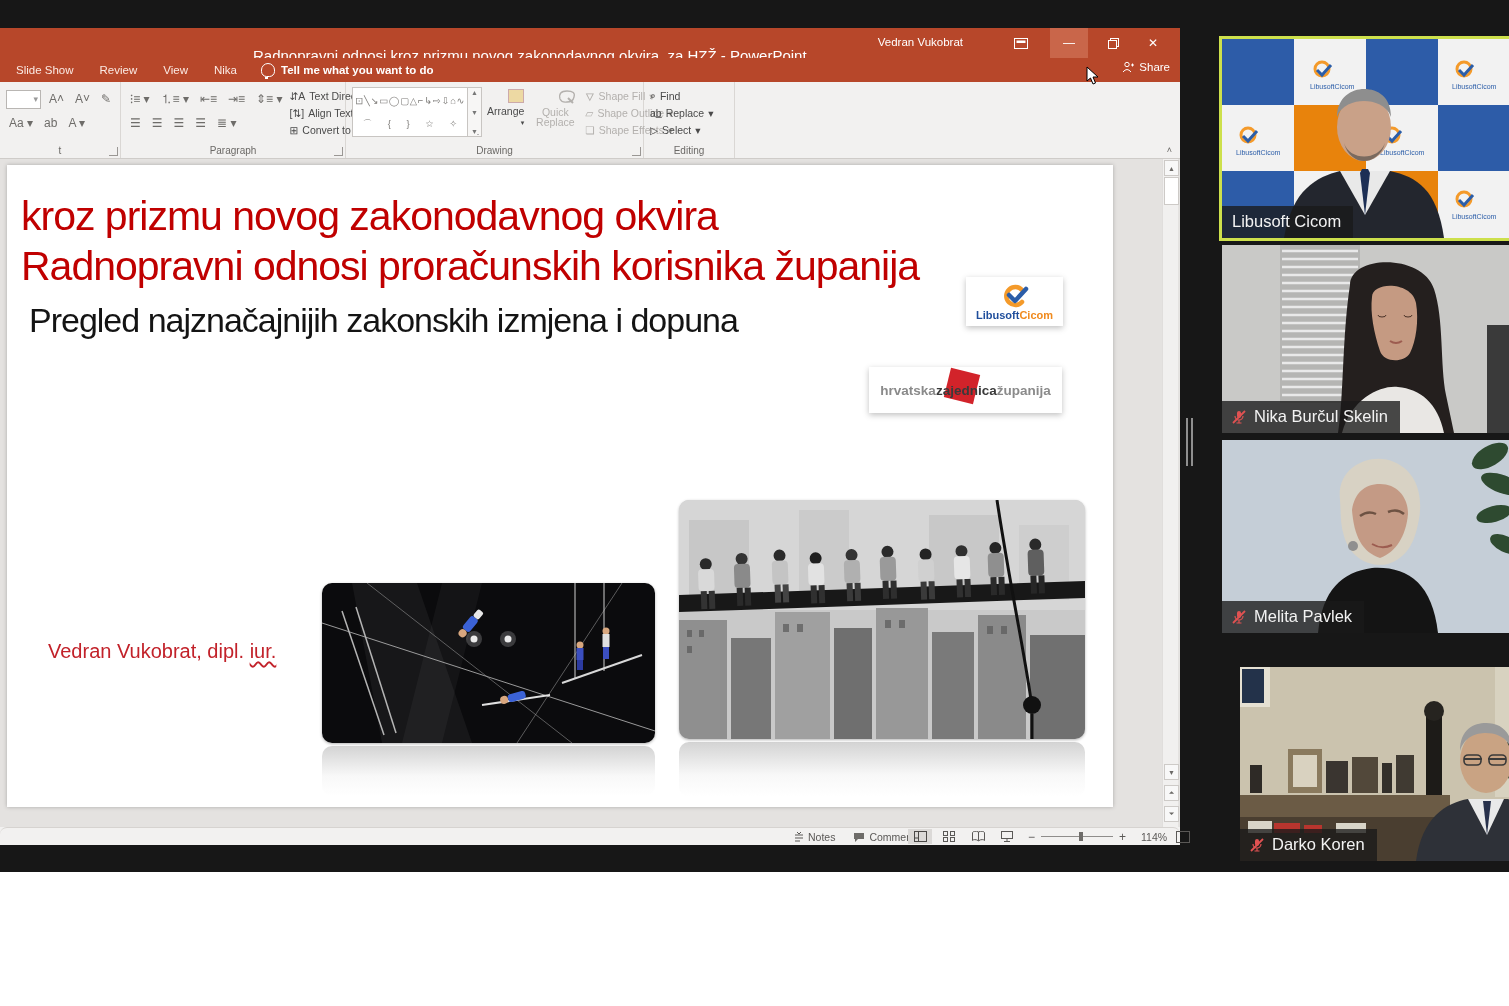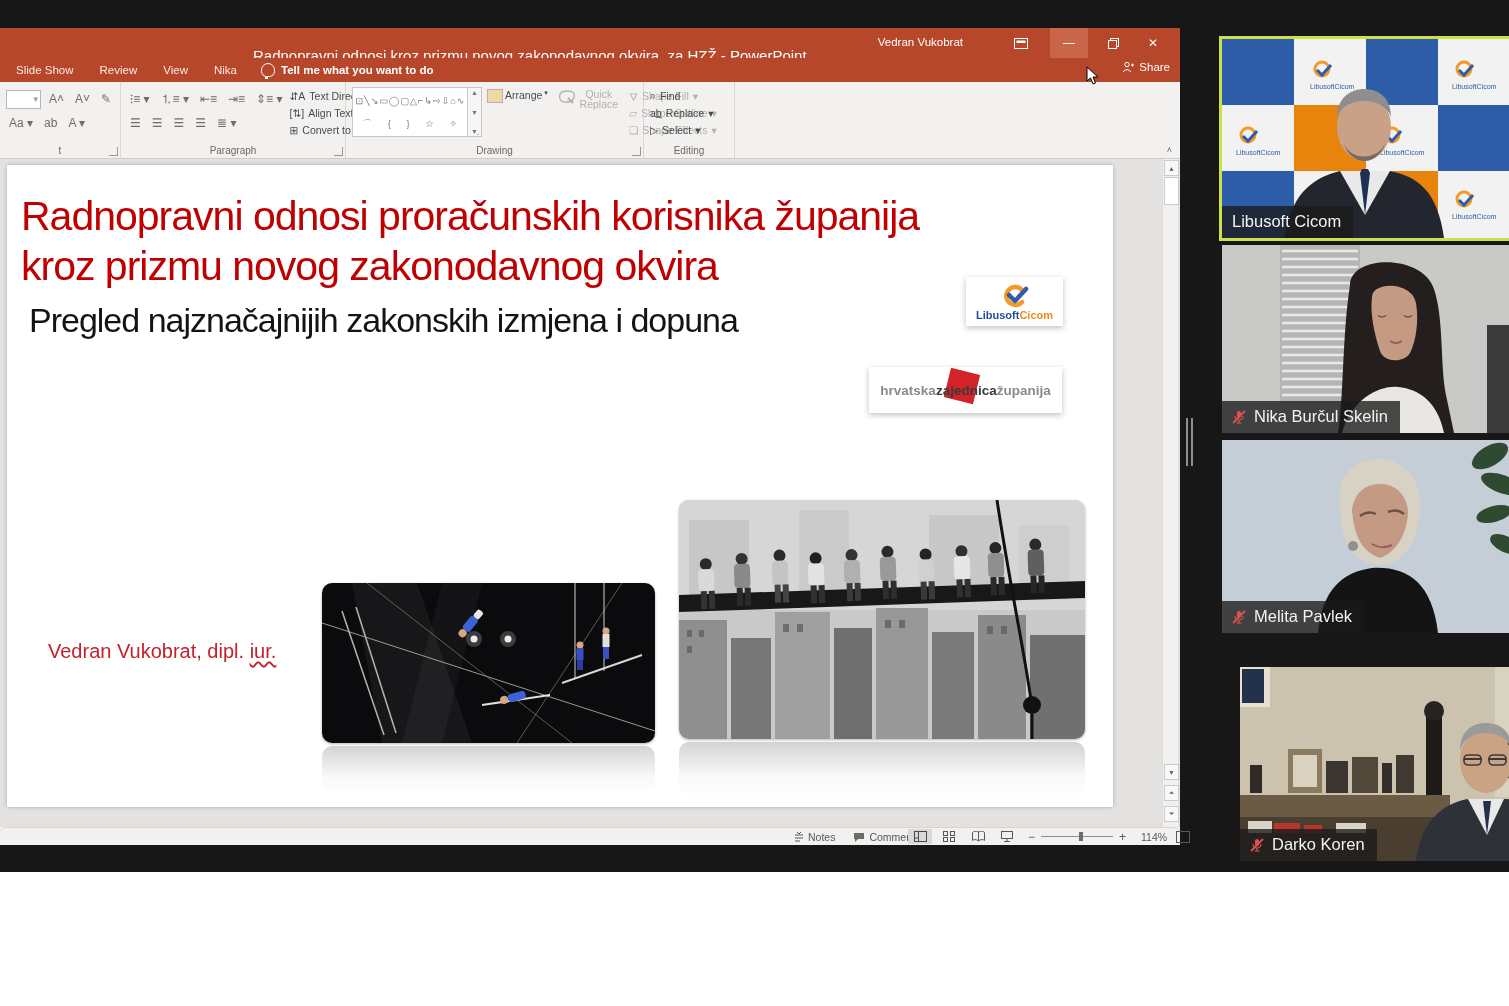--- a/index.html
+++ b/index.html
@@ -24,21 +24,21 @@
   .share{position:absolute;right:10px;top:3px;display:flex;align-items:center;gap:5px;font-size:11.5px;color:#fff;}
 
   
   .ribbon{height:76px;background:#F2F1F0;border-bottom:1px solid #CFCCC9;display:flex;flex:none;position:relative;}
   .rgroup{position:relative;border-right:1px solid #DAD7D4;padding:5px 6px 16px 6px;}
   .rgroup .glabel{position:absolute;bottom:2px;left:0;right:0;text-align:center;font-size:10px;color:#6b6966;}
   .launcher{position:absolute;right:2px;bottom:2px;width:8px;height:8px;border-right:1.5px solid #9a9794;border-bottom:1.5px solid #9a9794;}
   .rrow{display:flex;align-items:center;gap:5px;height:24px;}
   .ricon{color:#6e6c69;font-size:12px;line-height:1;padding:2px 3px;white-space:nowrap;}
   .combo{width:36px;height:17px;background:#fff;border:1px solid #B9B6B3;font-size:9px;color:#999;display:flex;align-items:center;justify-content:flex-end;padding-right:2px;}
-  .bigbtn{display:flex;flex-direction:row;align-items:flex-start;justify-content:flex-start;font-size:10.5px;color:#4a4a4a;padding:2px 5px;gap:2px;}
+  .bigbtn{display:flex;flex-direction:column;align-items:flex-end;justify-content:flex-start;font-size:10.5px;color:#4a4a4a;padding:2px 5px;gap:2px;}
   .bigbtn.dis{color:#B3B0AD;}
   .smallcmd{display:flex;align-items:center;gap:4px;font-size:10.5px;color:#4a4a4a;height:17px;white-space:nowrap;}
   .smallcmd.dis{color:#B3B0AD;}
   .shapebox{width:110px;height:46px;background:#fff;border:1px solid #C8C5C2;display:flex;flex-wrap:wrap;align-content:space-around;justify-content:space-around;padding:1px 2px;}
   .shapebox span{font-size:9.5px;color:#7c7a77;line-height:10px;}
   .gallery-scroll{width:13px;height:46px;border:1px solid #C8C5C2;border-left:none;background:#F7F6F5;display:flex;flex-direction:column;align-items:center;justify-content:space-between;font-size:7px;color:#777;padding:1px 0;}
   .arr-sq{width:14px;height:12px;background:#EDD9A3;border:1px solid #caa;display:inline-block;}
   .collapse-chevron{position:absolute;right:8px;bottom:3px;font-size:9px;color:#6b6966;}
 
   
@@ -273,22 +273,22 @@
           <span>Select</span> ▾
         </div>
         <span class="glabel">Editing</span>
       </div>
       <span class="collapse-chevron">˄</span>
     </div>
 
     <div class="canvas-area">
       <div class="slide">
         <div class="slide-title">
+          <div>kroz prizmu novog zakonodavnog okvira</div>
           <div>Radnopravni odnosi proračunskih korisnika županija</div>
-          <div>kroz prizmu novog zakonodavnog okvira</div>
         </div>
         <div class="slide-subtitle">Pregled najznačajnijih zakonskih izmjena i dopuna</div>
 
         <div class="logo-card logo1">
           <svg width="30" height="26" viewBox="0 0 30 26">
             <path d="M22 7 A9 9 0 1 0 22 19" fill="none" stroke="#F49A2A" stroke-width="4.5" stroke-linecap="round"></path>
             <path d="M9 12 l6 6 l11 -12" fill="none" stroke="#2B5DA8" stroke-width="4.5" stroke-linecap="round" stroke-linejoin="round"></path>
           </svg>
           <span class="ltext"><span class="b">Libusoft</span><span class="o">Cicom</span></span>
         </div>

